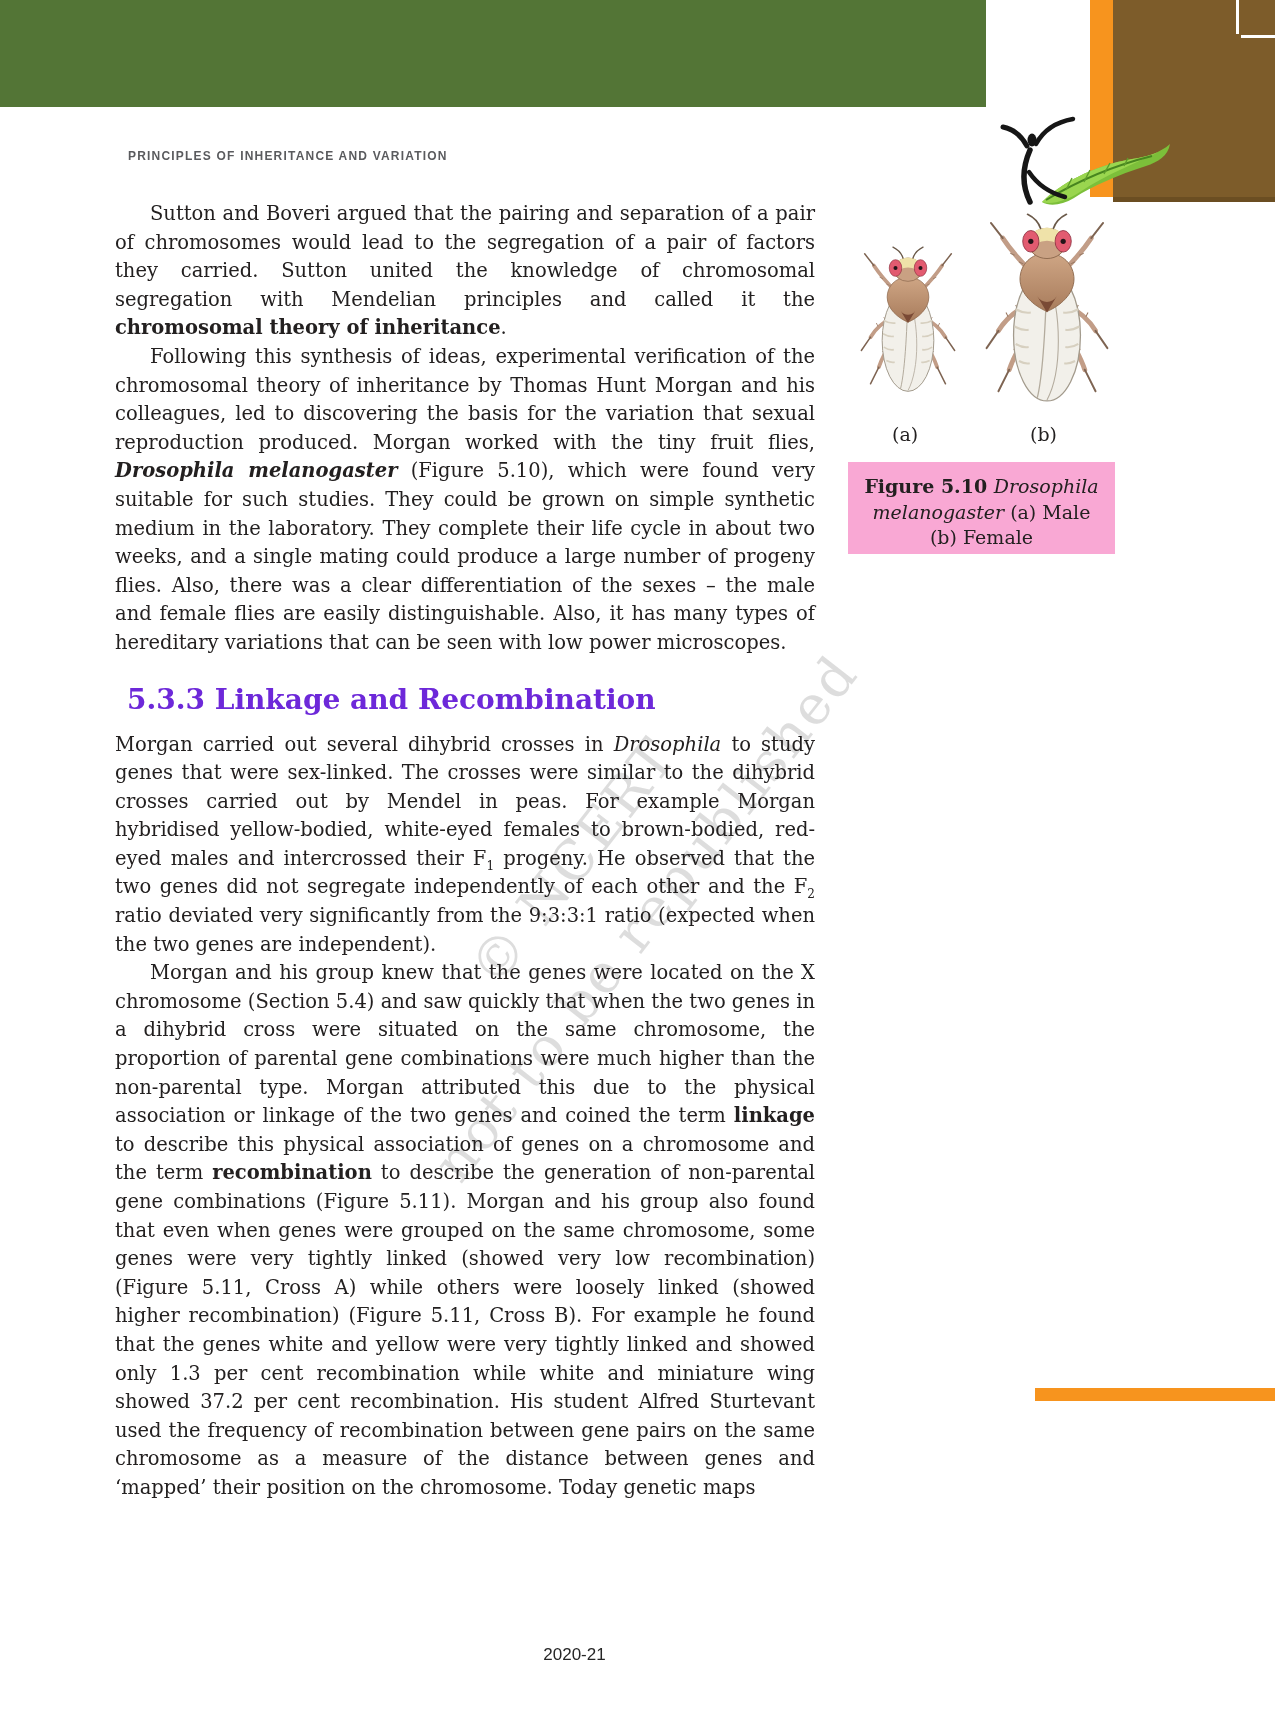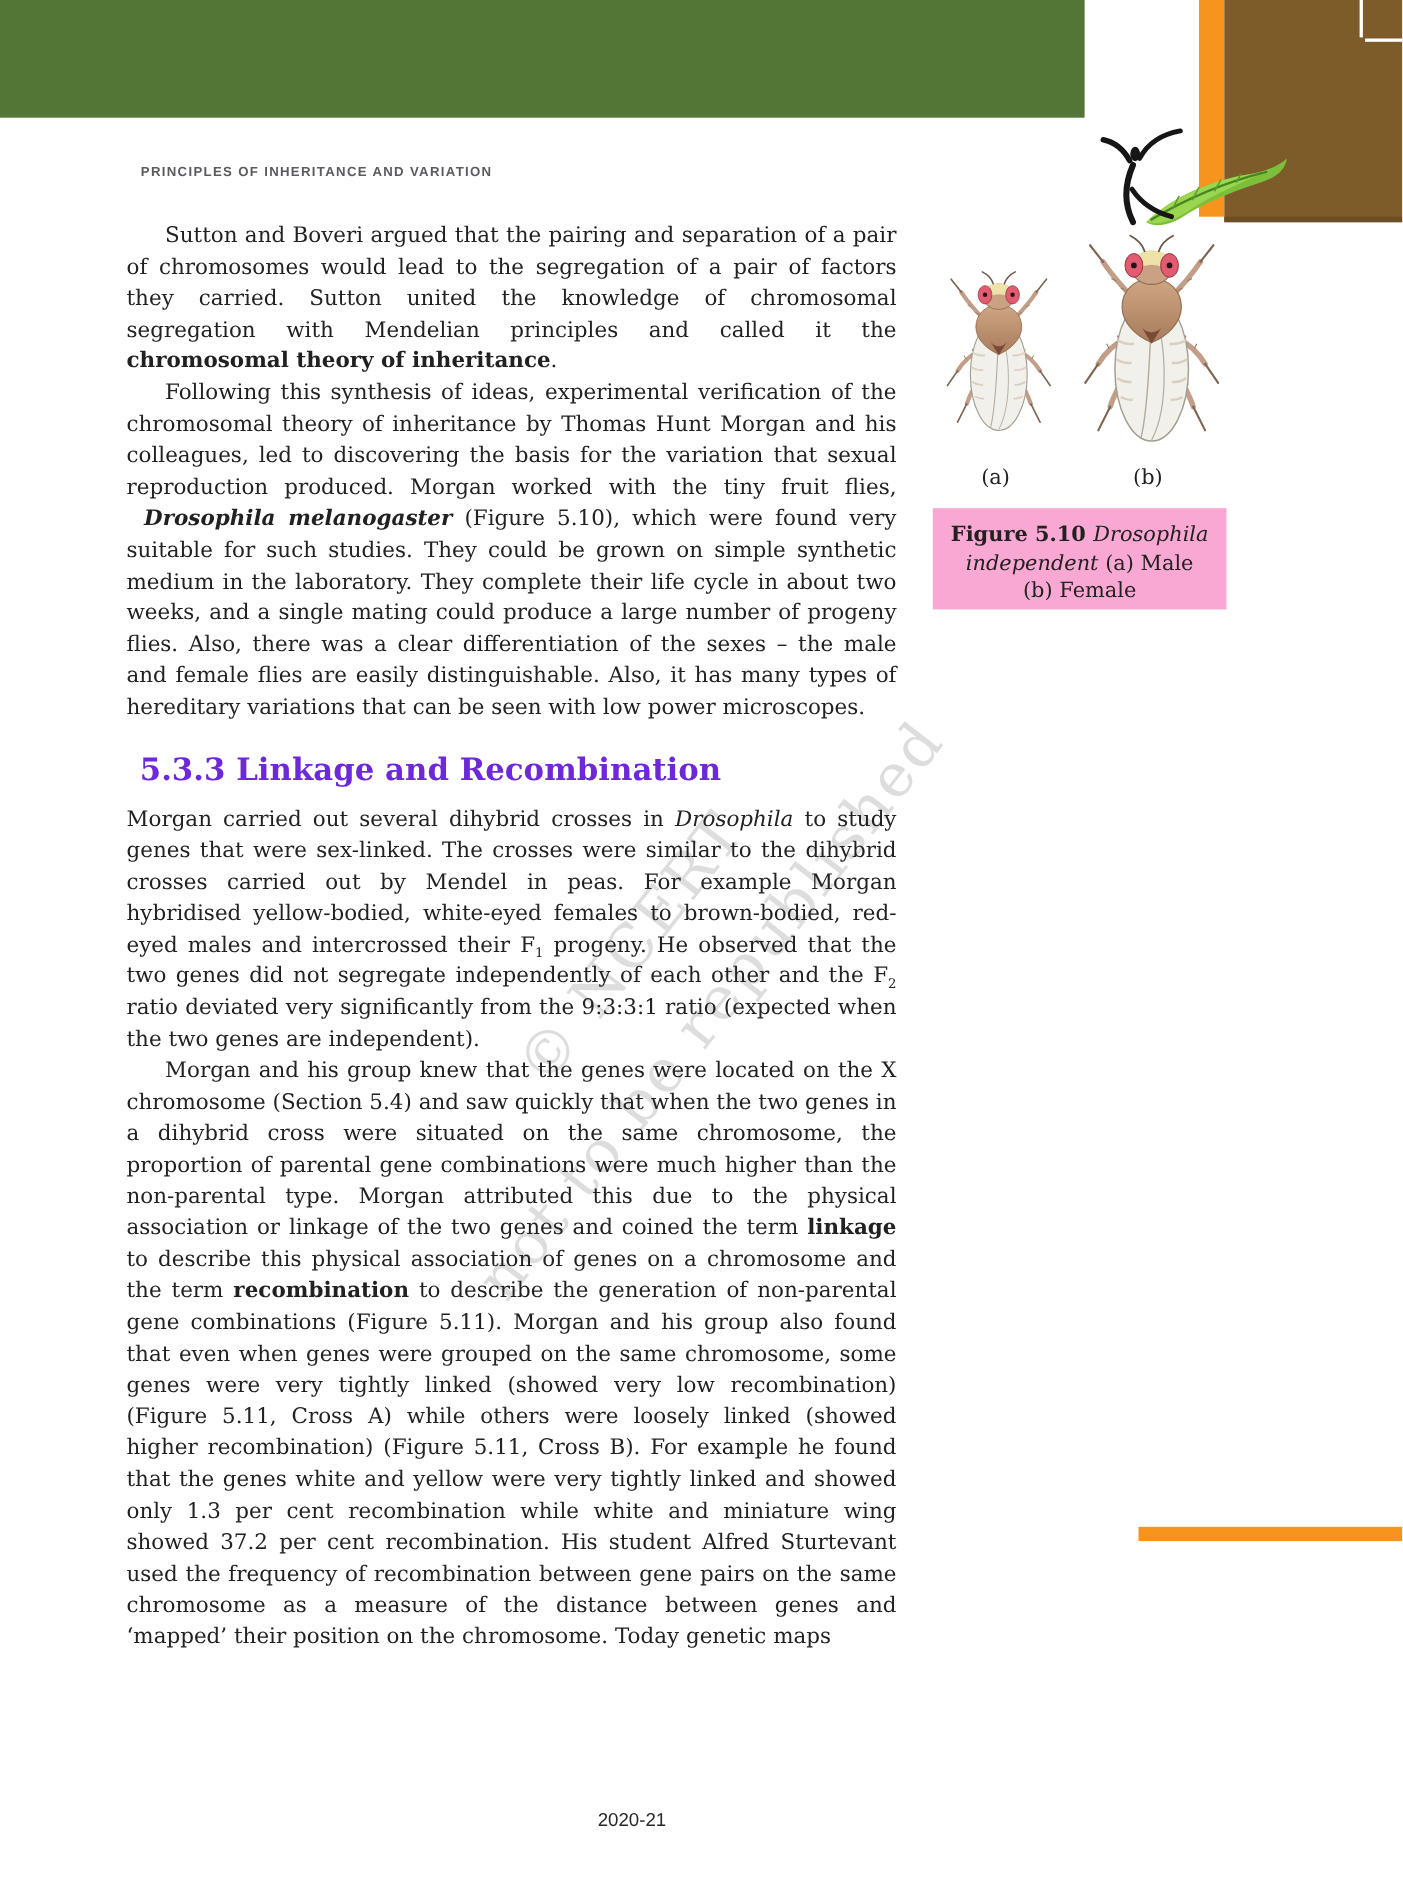--- a/index.html
+++ b/index.html
@@ -38,21 +38,21 @@
   }
   .main-text p{margin:0;}
   .main-text p.indent{text-indent:35px;}
   .section-heading{
     font-family:"DejaVu Serif",serif;font-weight:bold;
     font-size:28px;color:#6d28d9;margin:27px 0 16px 12px;line-height:30px;
     text-align:left;
   }
   .b{font-weight:bold;}
   .i{font-style:italic;}
-  .bi{font-weight:bold;font-style:italic;margin-left:16px;}
+  .bi{font-weight:bold;font-style:italic;}
   .sub{vertical-align:sub;font-size:0.62em;line-height:0;}
   
   .figure{position:absolute;left:840px;top:205px;width:300px;z-index:2;}
   .fly-a{position:absolute;left:18px;top:38px;}
   .fly-b{position:absolute;left:132px;top:5px;}
   .fig-label{position:absolute;font-size:19px;color:#232020;}
   .fig-label.la{left:52px;top:218px;}
   .fig-label.lb{left:190px;top:218px;}
   .caption-box{
     position:absolute;left:8px;top:257px;width:243px;
@@ -173,21 +173,21 @@
 
   <div class="figure">
     <svg class="fly-a" width="100" height="160" viewBox="0 0 120 190">
         <use href="#fly"></use>
       </svg>
     <svg class="fly-b" width="150" height="205" viewBox="0 0 120 190">
         <use href="#fly"></use>
       </svg>
     <div class="fig-label la">(a)</div>
     <div class="fig-label lb">(b)</div>
-    <div class="caption-box"><span class="b">Figure 5.10 </span><span class="i">Drosophila</span><br><span class="i">independent</span><span> (a) Male</span><br><span>(b) Female</span></div>
+    <div class="caption-box"><span class="b">Figure 5.10 </span><span class="i">Drosophila</span><br><span class="i">melanogaster</span><span> (a) Male</span><br><span>(b) Female</span></div>
   </div>
 
   <div class="main-text">
     <p class="indent"><span>Sutton and Boveri argued that the pairing and separation of a pair of chromosomes would lead to the segregation of a pair of factors they carried. Sutton united the knowledge of chromosomal segregation with Mendelian principles and called it the </span><span class="b">chromosomal theory of inheritance</span><span>.</span></p>
     <p class="indent"><span>Following this synthesis of ideas, experimental verification of the chromosomal theory of inheritance by Thomas Hunt Morgan and his colleagues, led to discovering the basis for the variation that sexual reproduction produced. Morgan worked with the tiny fruit flies, </span><span class="bi">Drosophila melanogaster</span><span> (Figure 5.10), which were found very suitable for such studies. They could be grown on simple synthetic medium in the laboratory. They complete their life cycle in about two weeks, and a single mating could produce a large number of progeny flies. Also, there was a clear differentiation of the sexes – the male and female flies are easily distinguishable. Also, it has many types of hereditary variations that can be seen with low power microscopes.</span></p>
     <h2 class="section-heading">5.3.3 Linkage and Recombination</h2>
     <p><span>Morgan carried out several dihybrid crosses in </span><span class="i">Drosophila</span><span> to study genes that were sex-linked. The crosses were similar to the dihybrid crosses carried out by Mendel in peas. For example Morgan hybridised yellow-bodied, white-eyed females to brown-bodied, red-eyed males and intercrossed their F</span><span class="sub">1</span><span> progeny.  He observed that the two genes did not segregate independently of each other and the F</span><span class="sub">2</span><span> ratio deviated very significantly from the 9:3:3:1 ratio (expected when the two genes are independent).</span></p>
     <p class="indent"><span>Morgan and his group knew that the genes were located on the X chromosome (Section 5.4) and saw quickly that when the two genes in a dihybrid cross were situated on the same chromosome, the proportion of parental gene combinations were much higher than the non-parental type.  Morgan attributed this due to the physical association or linkage of the two genes and coined the term </span><span class="b">linkage</span><span> to describe this physical association of genes on a chromosome and the term </span><span class="b">recombination</span><span> to describe the generation of non-parental gene combinations (Figure 5.11). Morgan and his group also found that even when genes were grouped on  the same chromosome, some genes were very tightly linked (showed very low recombination) (Figure 5.11, Cross A) while others were loosely linked (showed higher recombination) (Figure 5.11, Cross B). For example he found that the genes white and yellow were very tightly linked and showed only 1.3 per cent recombination while white and miniature wing showed 37.2 per cent recombination. His student Alfred Sturtevant used the frequency of recombination between gene pairs on the same chromosome as a measure of the distance between genes and ‘mapped’ their position on the chromosome. Today genetic maps</span></p>
   </div>
 

